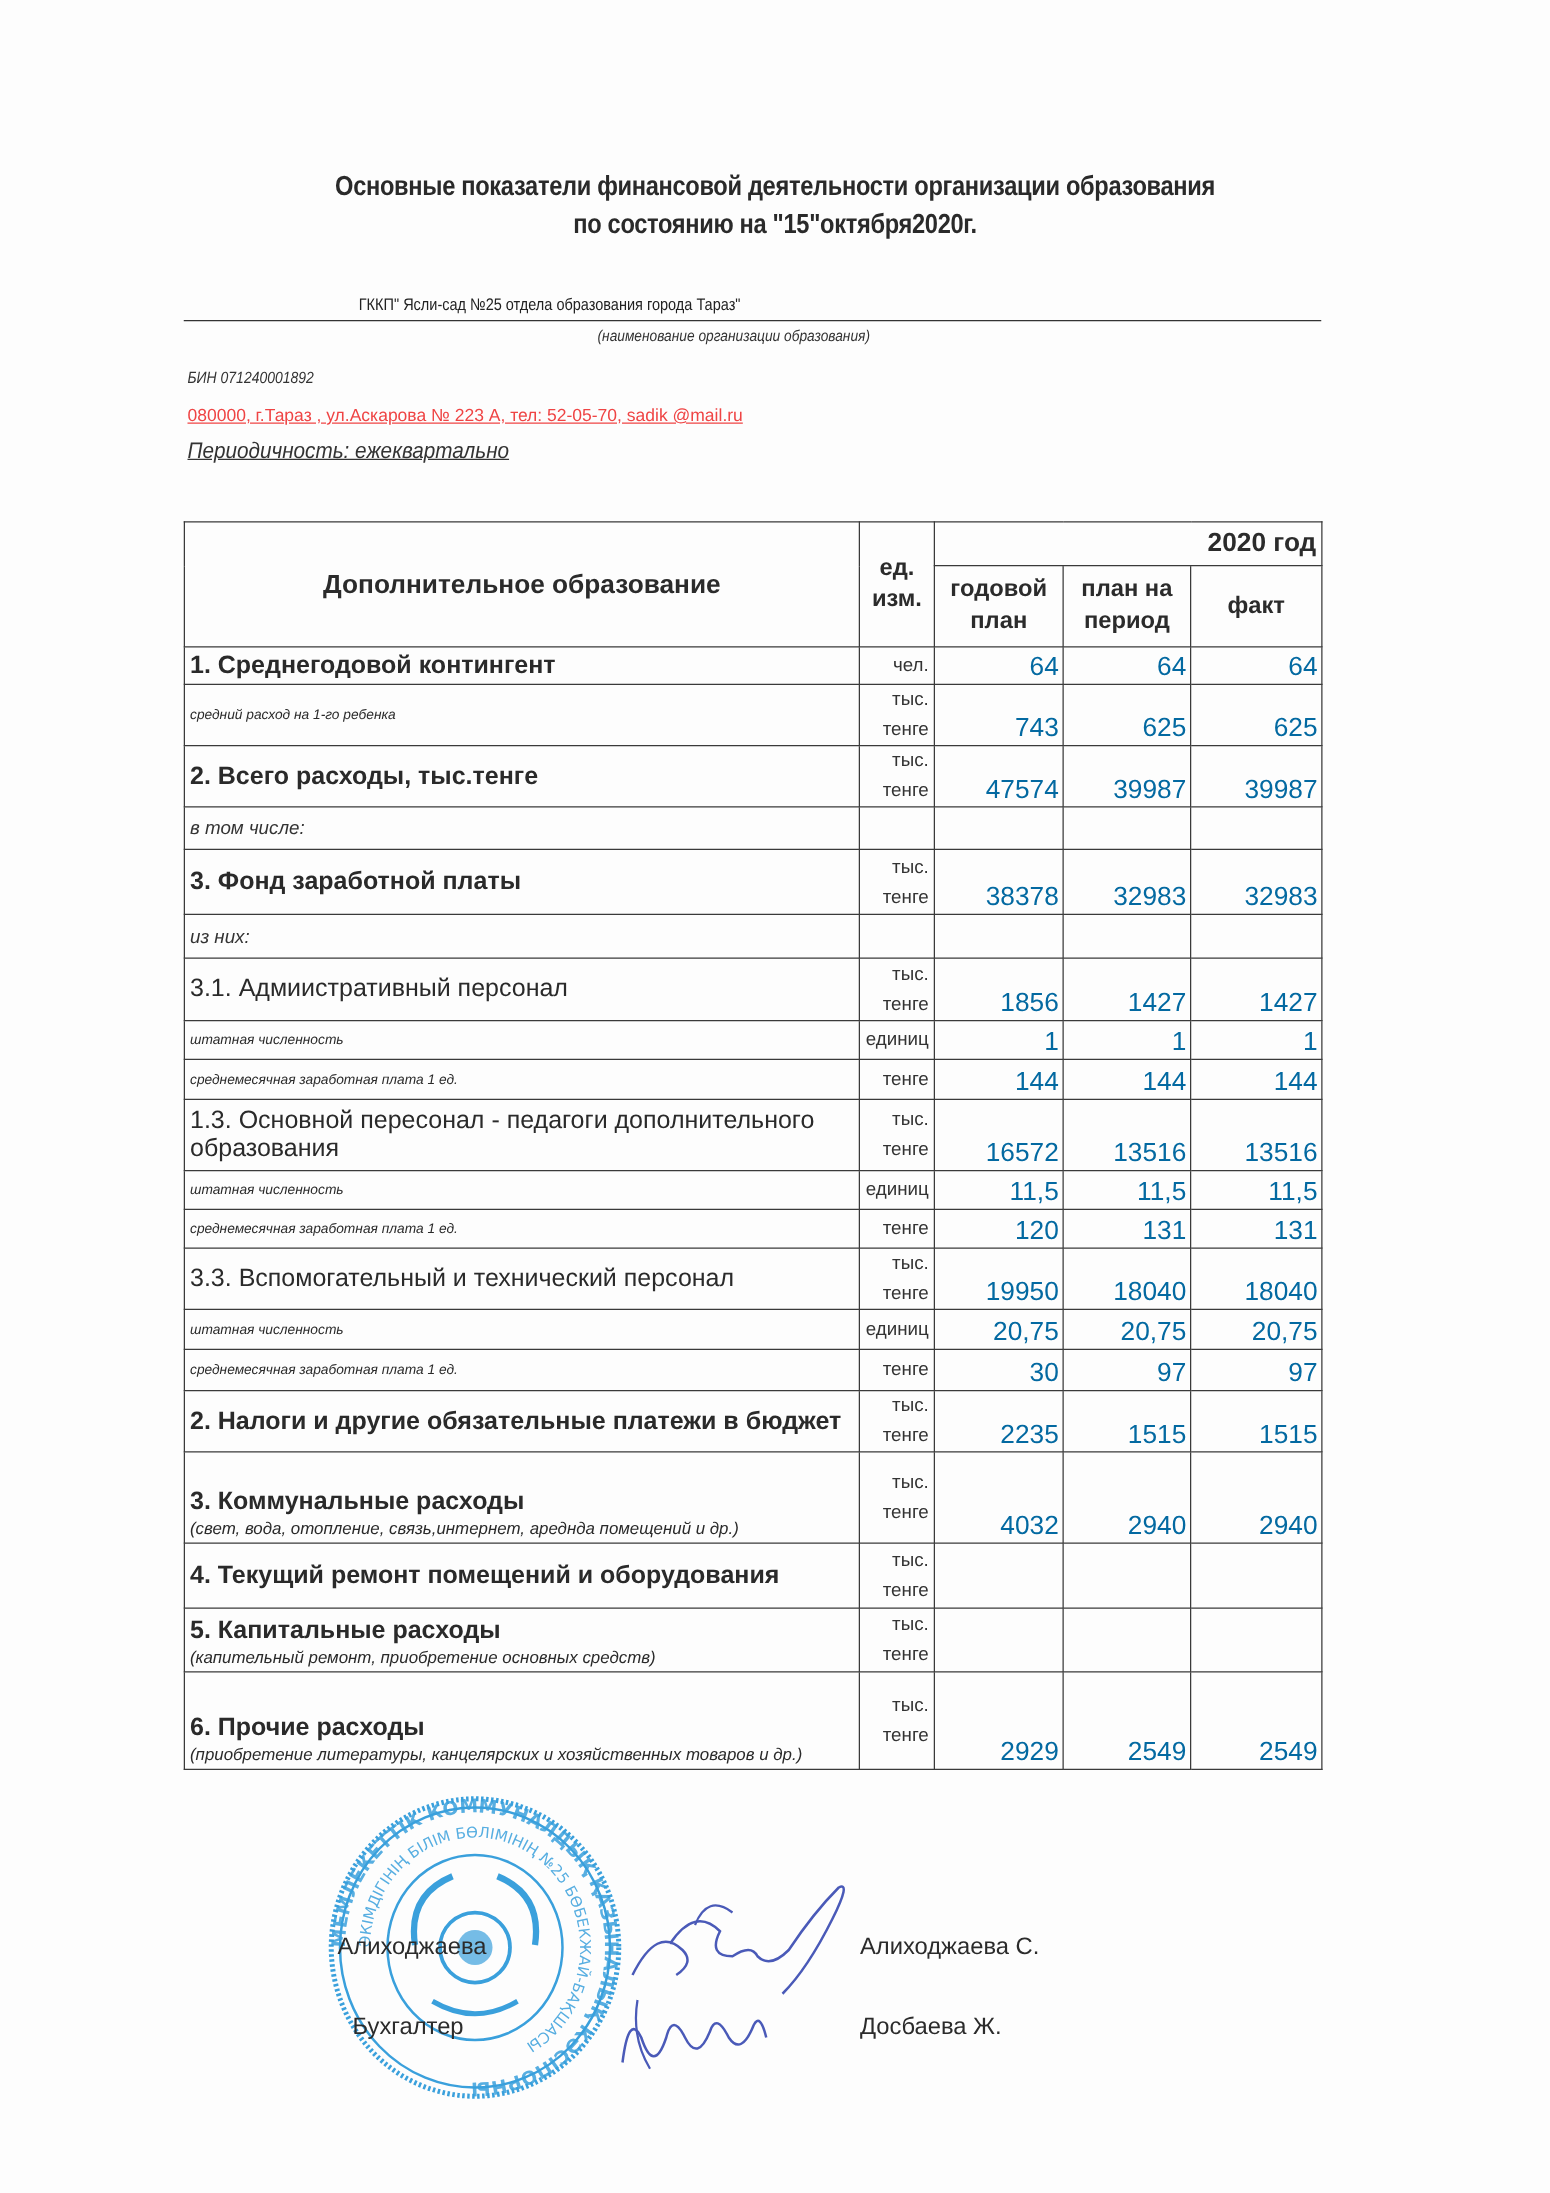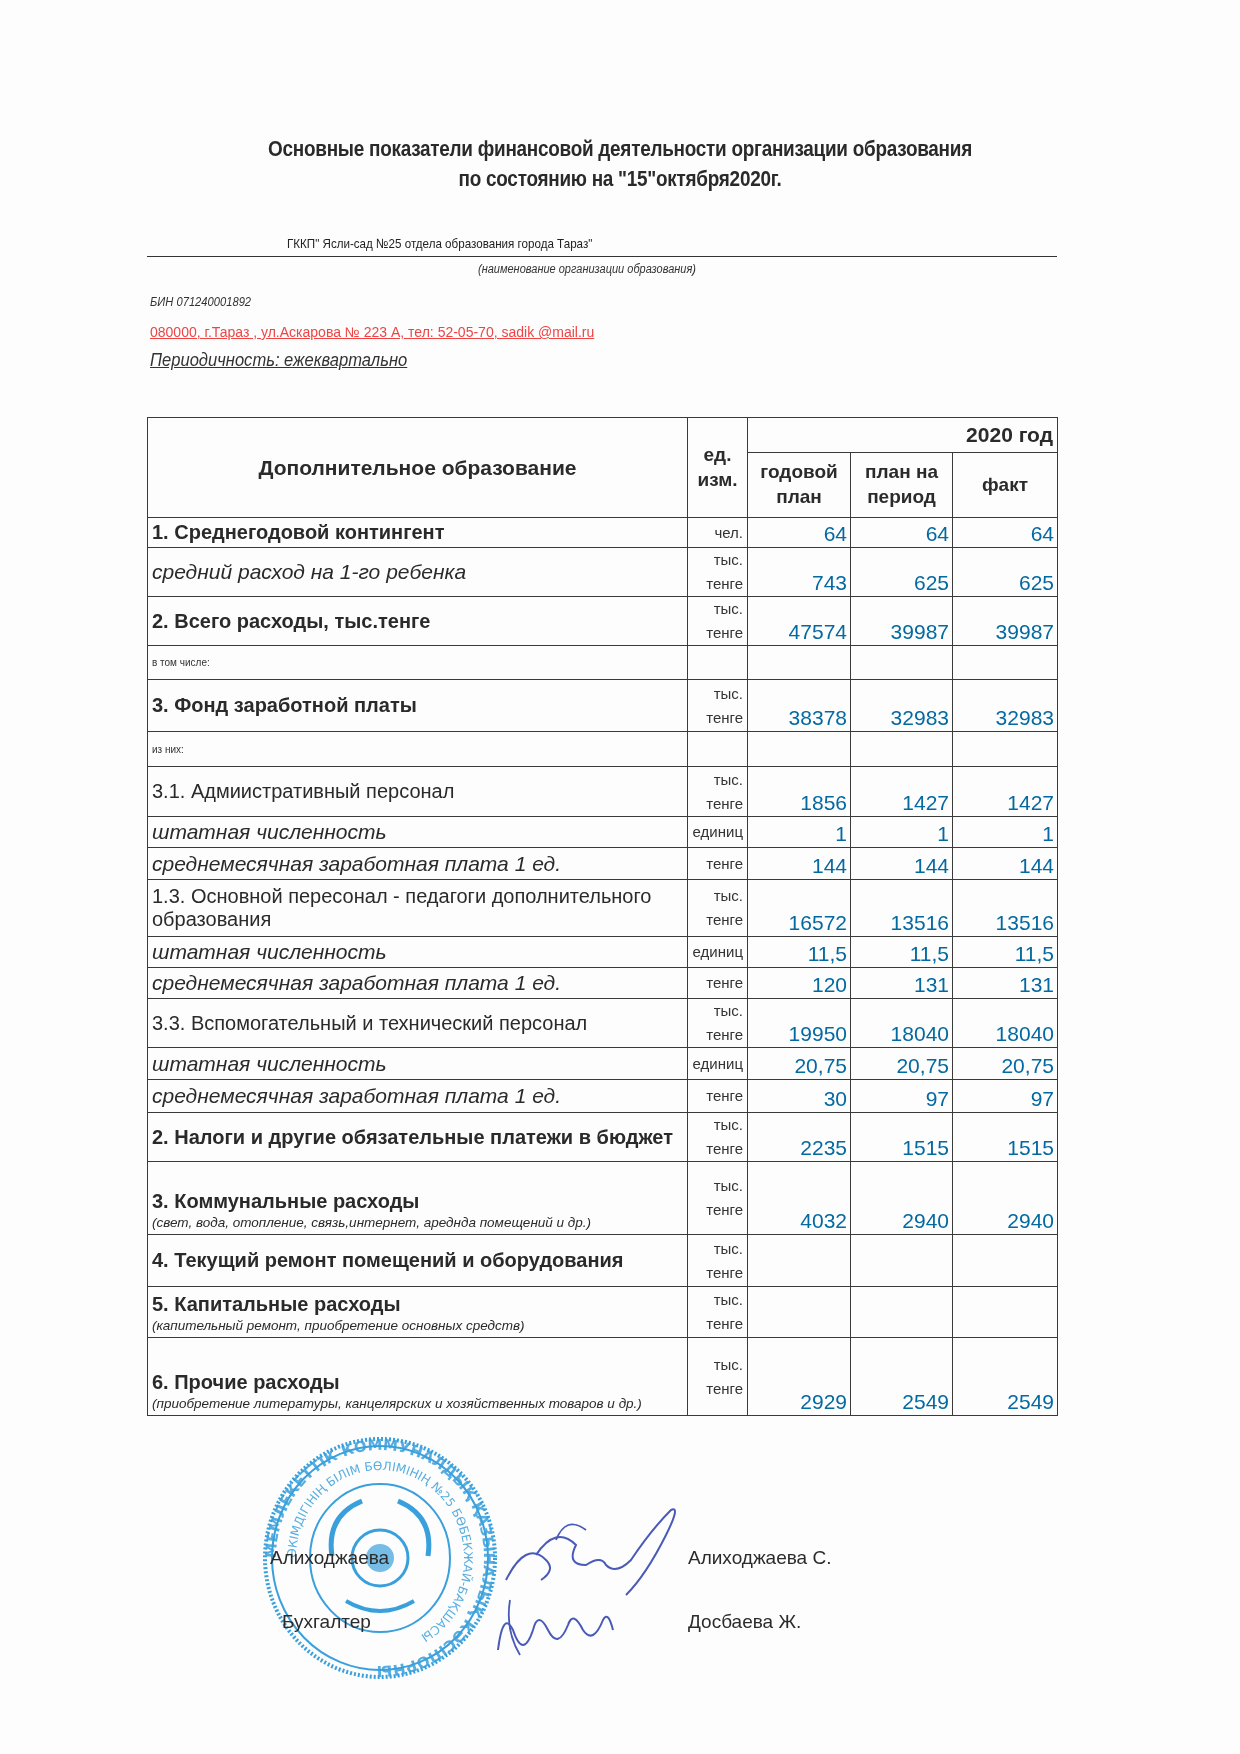--- a/index.html
+++ b/index.html
@@ -26,22 +26,22 @@
     width: 910px; border-collapse: collapse; table-layout: fixed;
   }
   table.fin td, table.fin th {
     border: 1.5px solid #3a3a3a; padding: 0 4px; vertical-align: middle;
     overflow: hidden;
   }
   .hdr { font-weight: bold; font-size: 21px; text-align: center; color: #2b2b2b; line-height: 1.3; }
   .hdr-sm { font-size: 19px; }
   .label-bold { font-weight: bold; font-size: 20px; color: #2a2a2a; }
   .label-normal { font-size: 20px; color: #2a2a2a; }
-  .label-italic { font-style: italic; font-size: 21px; color: #2a2a2a; }
-  .label-note { font-size: 10px; color: #333; }
+  .label-italic { font-style: italic; font-size: 11px; color: #2a2a2a; }
+  .label-note { font-style: italic; font-size: 15px; color: #333; }
   .sub-note { display: block; font-style: italic; font-size: 13.5px; font-weight: normal; margin-top: 2px; }
   .unit { font-size: 15px; text-align: right; color: #333; line-height: 1.6; }
   .num { text-align: right; font-size: 21px; color: #0369a1; vertical-align: bottom !important; padding-bottom: 1px !important; padding-right: 3px !important; }
 
   .sign-row { font-size: 19px; color: #2b2b2b; }
   .stamp { left: 262px; top: 1436px; width: 236px; height: 244px; }
   .sig1 { left: 496px; top: 1500px; }
   .sig2 { left: 488px; top: 1590px; }
 </style>
 </head>

